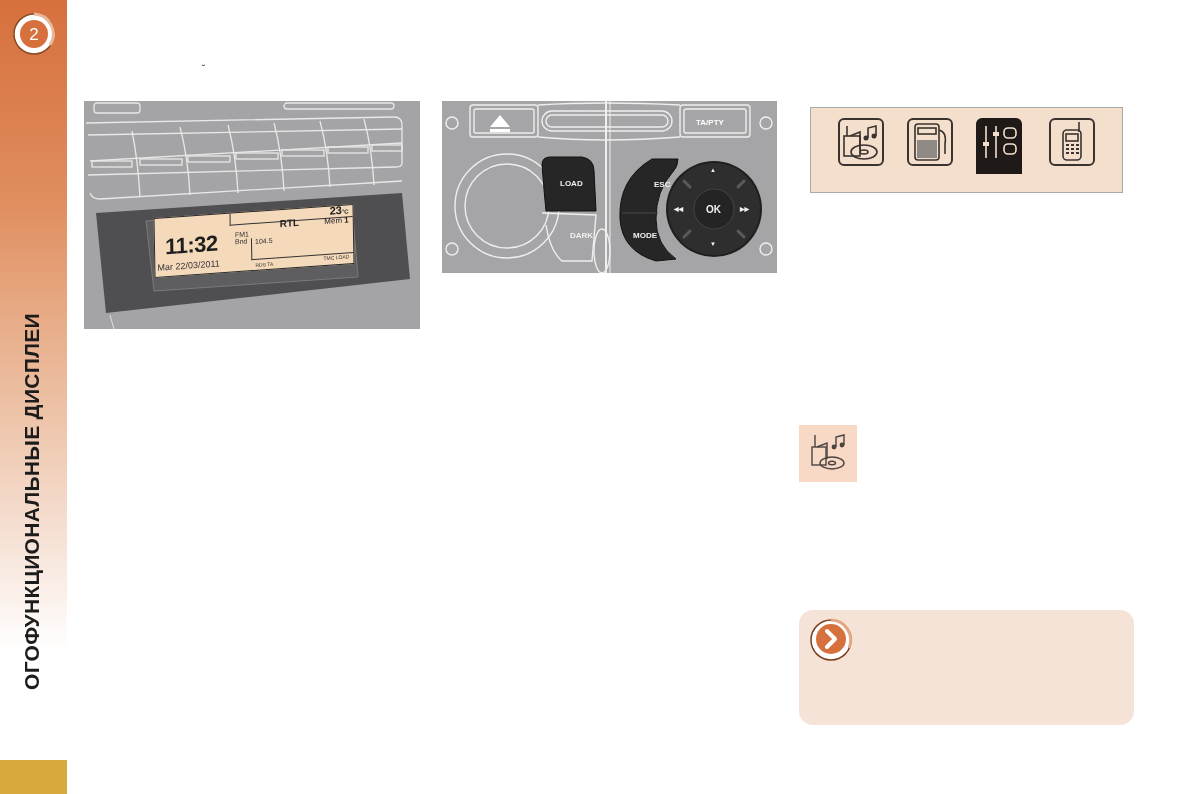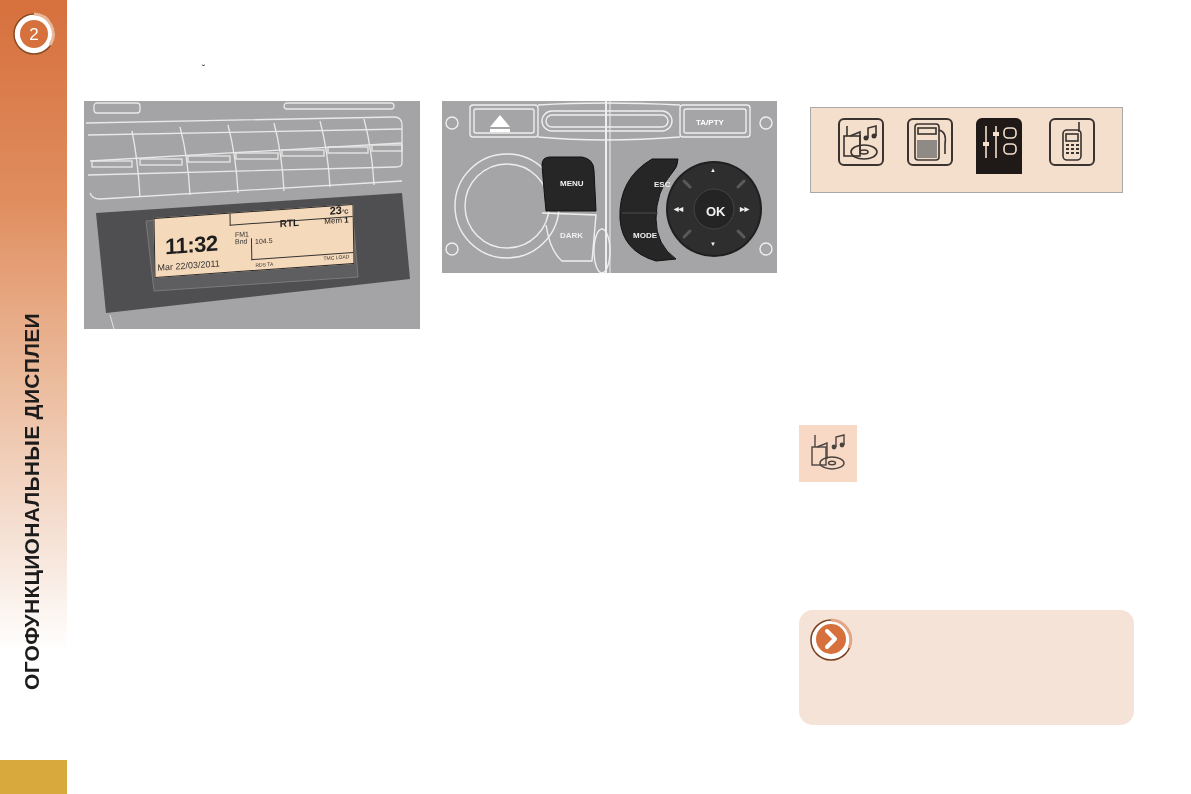--- a/index.html
+++ b/index.html
@@ -175,25 +175,25 @@
     <circle cx="272" cy="108" r="20" fill="#242424" stroke="#444" stroke-width="1"></circle>
     <g stroke="#5a5a5a" stroke-width="3" stroke-linecap="round">
       <line x1="242" y1="80" x2="248" y2="86"></line>
       <line x1="302" y1="80" x2="296" y2="86"></line>
       <line x1="242" y1="136" x2="248" y2="130"></line>
       <line x1="302" y1="136" x2="296" y2="130"></line>
     </g>
   </svg>
   <div class="ctrl-label" style="left:254px;top:17px;font-size:8px;color:#ffffff;">TA/PTY</div>
   <div class="ctrl-label" style="left:46px;top:12px;width:24px;height:22px;"></div>
-  <div class="ctrl-label" style="left:118px;top:78px;">MENU</div>
-  <div class="ctrl-label" style="left:118px;top:130px;">DARK</div>
+  <div class="ctrl-label" style="left:118px;top:78px;">LOAD</div>
+  <div class="ctrl-label" style="left:128px;top:130px;">DARK</div>
   <div class="ctrl-label" style="left:212px;top:79px;">ESC</div>
   <div class="ctrl-label" style="left:191px;top:130px;">MODE</div>
-  <div class="ctrl-label" style="left:264px;top:103px;font-size:13px;">OK</div>
+  <div class="ctrl-label" style="left:264px;top:103px;font-size:10px;">OK</div>
   <div class="ctrl-label" style="left:268px;top:66px;font-size:6px;">▲</div>
   <div class="ctrl-label" style="left:268px;top:140px;font-size:6px;">▼</div>
   <div class="ctrl-label" style="left:232px;top:104px;font-size:6px;">◀◀</div>
   <div class="ctrl-label" style="left:298px;top:104px;font-size:6px;">▶▶</div>
 </div>
 
 <div class="fig3">
   <div class="menu-icon" style="left:27px;">
     <svg width="42" height="44" viewBox="0 0 42 44">
       <g fill="none" stroke="#3a3330" stroke-width="1.6">

